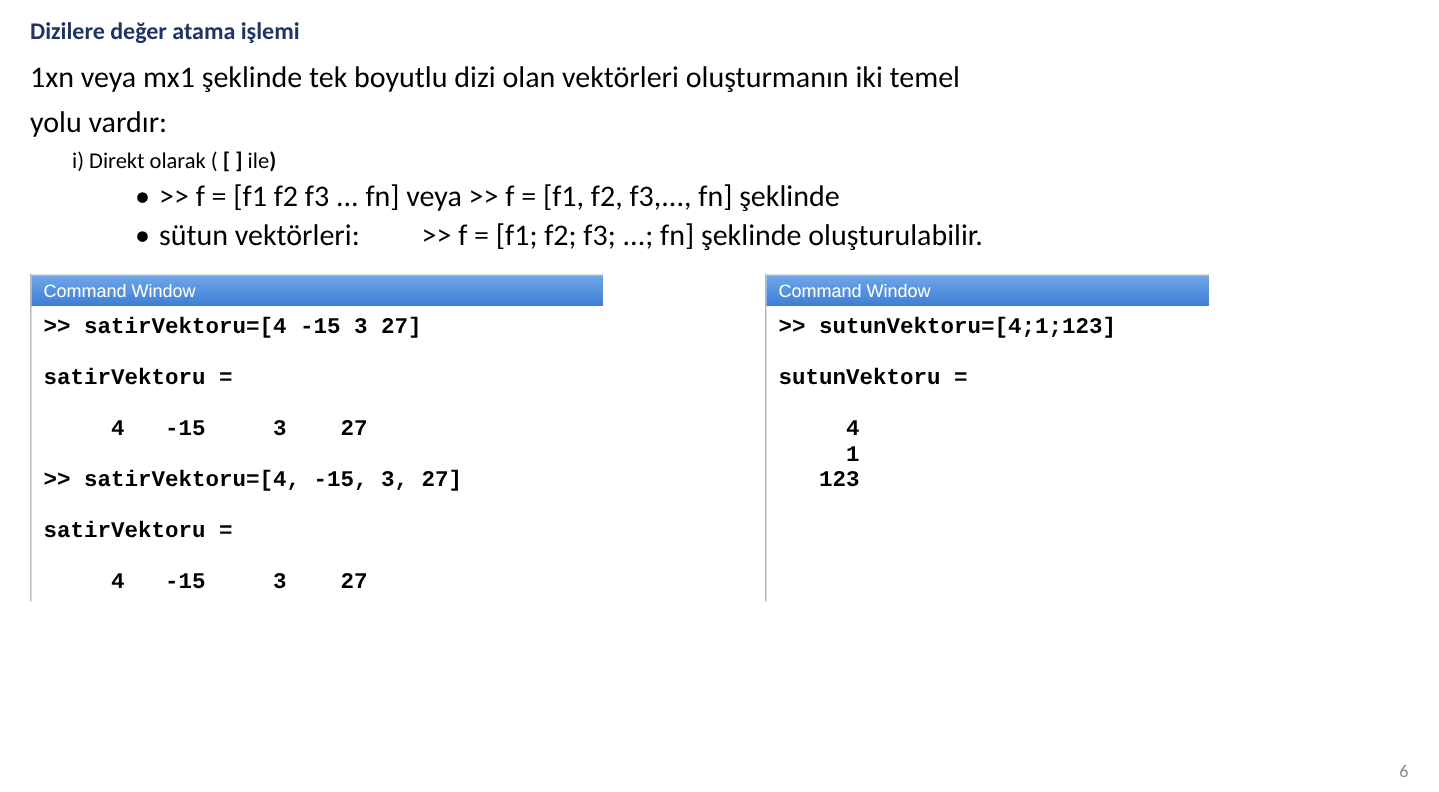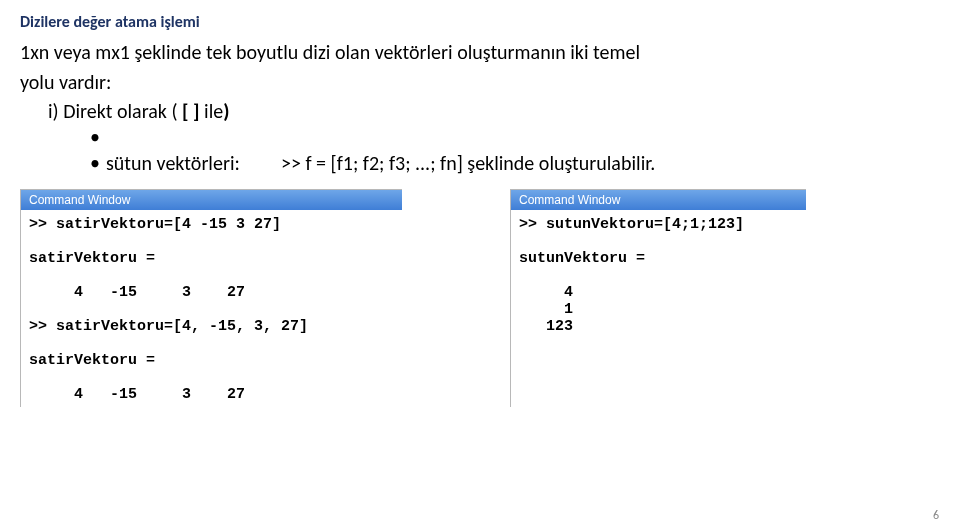--- a/index.html
+++ b/index.html
@@ -17,21 +17,21 @@
       font-weight: bold;
       margin-bottom: 8px;
     }
     .para {
       font-size: 20px;
       color: #000;
       line-height: 1.3;
       margin-bottom: 4px;
     }
     .sub {
-      font-size: 20px;
+      font-size: 15px;
       color: #000;
       margin-left: 28px;
       margin-bottom: 2px;
     }
     .sub b { font-weight: bold; }
     .bullets {
       margin-left: 70px;
       margin-top: 2px;
     }
     .bullet-row {
@@ -95,20 +95,21 @@
 <div class="para">1xn veya mx1 şeklinde tek boyutlu dizi olan vektörleri oluşturmanın iki temel</div>
 <div class="para">yolu vardır:</div>
 
 <div class="sub">
   <span>i) Direkt olarak ( </span><b>[</b><span> </span><b>]</b><span> ile</span><b>)</b>
 </div>
 
 <div class="bullets">
   <div class="bullet-row">
     <span class="bullet">•</span>
+    <span class="bl-code">&gt;&gt; f = [f1 f2  f3 ... fn]  veya &gt;&gt; f = [f1, f2, f3,..., fn]  şeklinde</span>
   </div>
   <div class="bullet-row">
     <span class="bullet">•</span>
     <span class="bl-label">sütun vektörleri:</span>
     <span class="bl-code">&gt;&gt; f = [f1; f2; f3; ...; fn] şeklinde oluşturulabilir.</span>
   </div>
 </div>
 
 <div class="windows-wrap">
   <div class="cw cw1">

